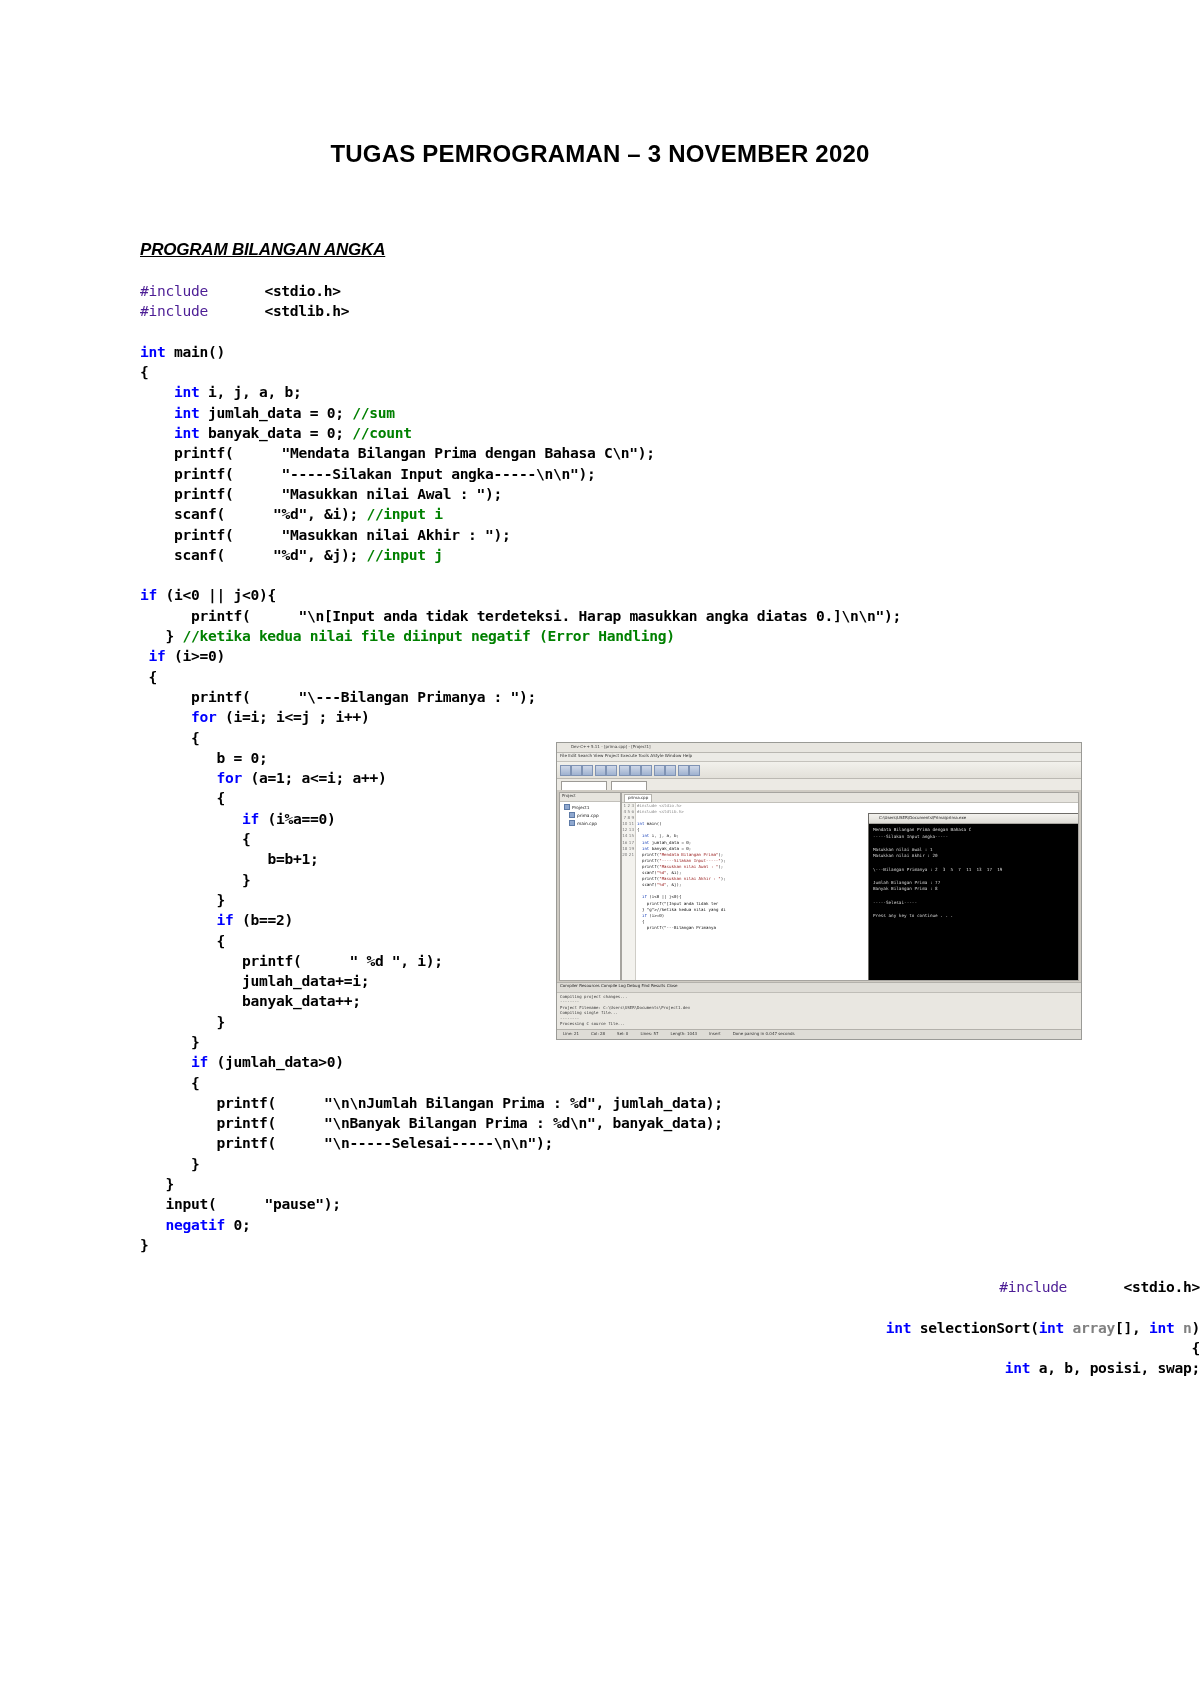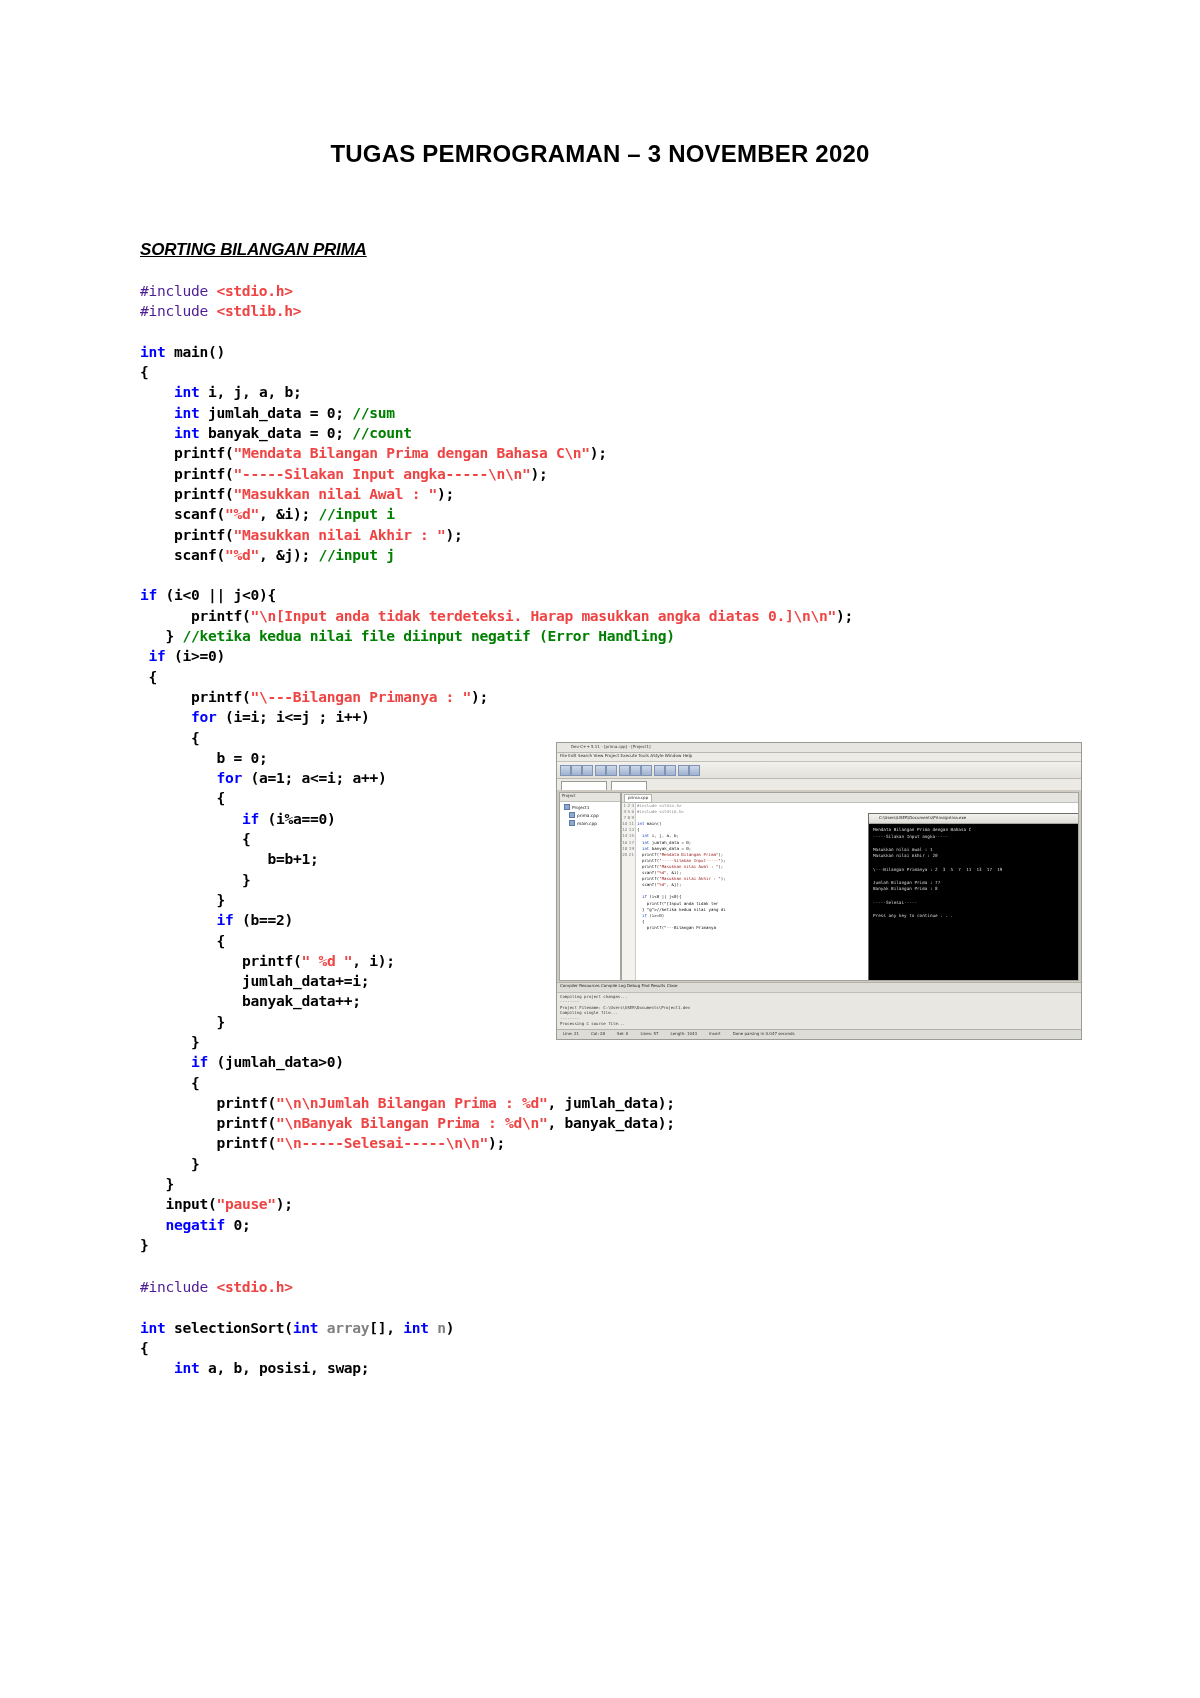--- a/index.html
+++ b/index.html
@@ -40,25 +40,25 @@
     font-family:"DejaVu Sans Mono", monospace;
     font-size:14.6px;
     line-height:20.3px;
     white-space:pre;
     padding-left:140px;
     margin:0;
     font-weight:bold;
     letter-spacing:-0.3px;
   }
   #code-prima { padding-top:21px; }
-  #code-sorting { padding-top:22px; }
+  #code-sorting { padding-top:22px;text-align:right; }
 
   
   .kw   { color:#0000ff; }
-  .str  { color:#ef4444; }
+  .str  { color:#000000;margin-left:48px; }
   .cmt  { color:#008000; }
   .pre  { color:#4c1d95; font-weight:normal; }
   .id   { color:#808080; }
   .plain{ color:#000000; }
 
   
   .shot {
     position:absolute;
     left:556px; top:742px;
     width:526px; height:298px;
@@ -179,21 +179,21 @@
   }
   .shot .statusbar span { display:inline-block; padding:1px 6px; }
 </style>
 </head>
 <body>
 
 <div class="page">
 
   <h1 class="doc-title">TUGAS PEMROGRAMAN – 3 NOVEMBER 2020</h1>
 
-  <h2 class="section-heading" id="heading-prima">SORTING BILANGAN PRIMA</h2>
+  <h2 class="section-heading" id="heading-prima">PROGRAM BILANGAN ANGKA</h2>
 
   <pre class="code-block" id="code-prima"><span class="pre">#include </span><span class="str">&lt;stdio.h&gt;</span>
 <span class="pre">#include </span><span class="str">&lt;stdlib.h&gt;</span>
 
 <span class="kw">int</span><span class="plain"> </span><span class="plain">main</span><span class="plain">(</span><span class="plain">)</span>
 <span class="plain">{</span>
 <span class="plain"> </span><span class="plain"> </span><span class="plain"> </span><span class="plain"> </span><span class="kw">int</span><span class="plain"> </span><span class="plain">i</span><span class="plain">,</span><span class="plain"> </span><span class="plain">j</span><span class="plain">,</span><span class="plain"> </span><span class="plain">a</span><span class="plain">,</span><span class="plain"> </span><span class="plain">b</span><span class="plain">;</span>
 <span class="plain"> </span><span class="plain"> </span><span class="plain"> </span><span class="plain"> </span><span class="kw">int</span><span class="plain"> </span><span class="plain">jumlah_data</span><span class="plain"> </span><span class="plain">=</span><span class="plain"> </span><span class="plain">0</span><span class="plain">;</span><span class="plain"> </span><span class="cmt">//sum</span>
 <span class="plain"> </span><span class="plain"> </span><span class="plain"> </span><span class="plain"> </span><span class="kw">int</span><span class="plain"> </span><span class="plain">banyak_data</span><span class="plain"> </span><span class="plain">=</span><span class="plain"> </span><span class="plain">0</span><span class="plain">;</span><span class="plain"> </span><span class="cmt">//count</span>
 <span class="plain"> </span><span class="plain"> </span><span class="plain"> </span><span class="plain"> </span><span class="plain">printf</span><span class="plain">(</span><span class="str">"Mendata Bilangan Prima dengan Bahasa C\n"</span><span class="plain">)</span><span class="plain">;</span>

